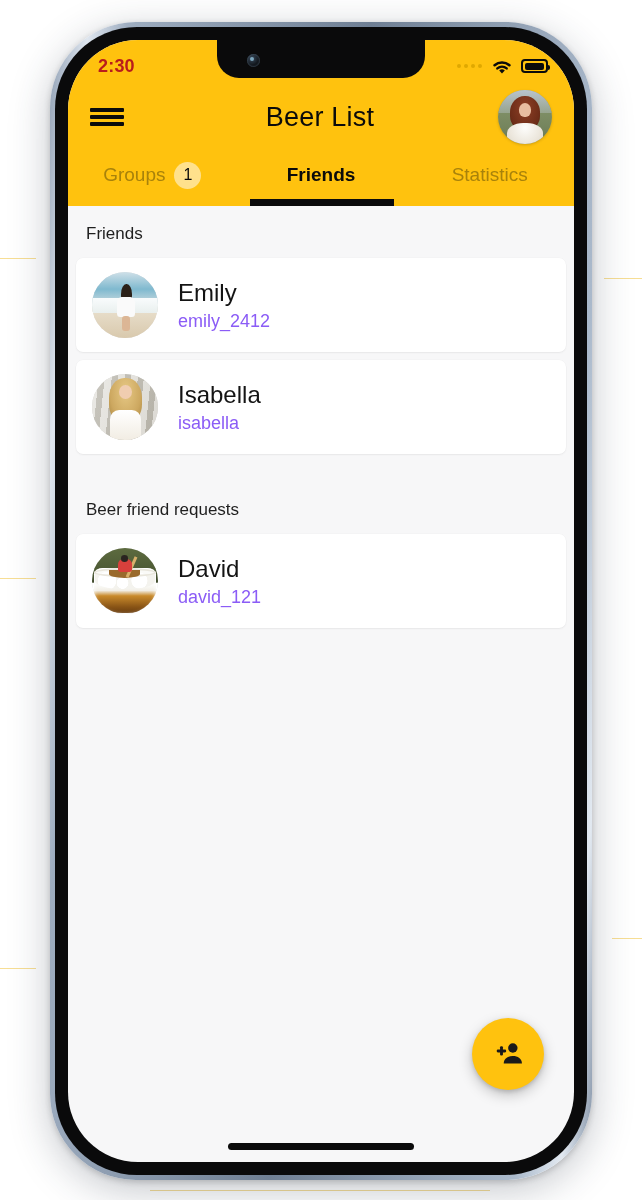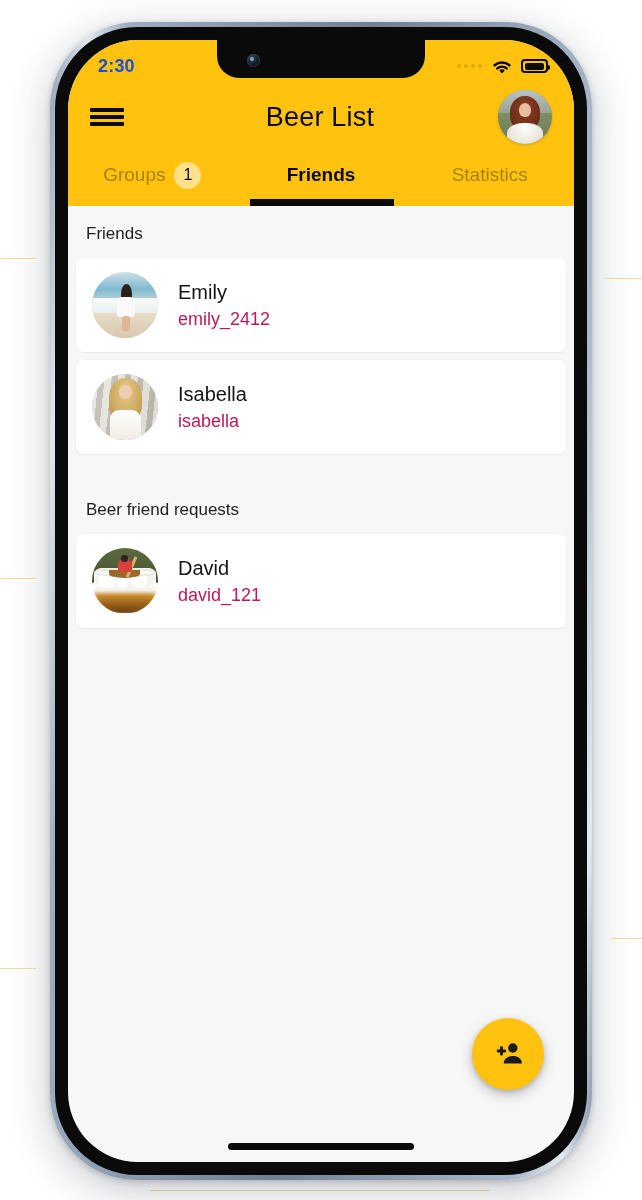--- a/index.html
+++ b/index.html
@@ -65,21 +65,21 @@
     background: rgba(150,200,225,.75);
   }
 
   
   .appbar { position: relative; background: #FFC20E; padding-top: 0; }
   .statusbar {
     height: 44px; display: flex; align-items: center;
     justify-content: space-between; padding: 8px 26px 0 30px;
     position: relative; z-index: 10;
   }
-  .clock { font-size: 18px; font-weight: 700; color: #1d4ed8; letter-spacing: .2px; }
+  .clock { font-size: 18px; font-weight: 700; color: #b91c1c; letter-spacing: .2px; }
   .status-right { display:flex; align-items:center; gap:9px; }
   .sig-dots { display:flex; gap:3px; align-items:flex-end; }
   .sig-dots i { width:4px; height:4px; border-radius:50%; background:#e0a800; display:block; }
 
   .wifi { width: 21px; height: 15px; position: relative; }
   .batt { width: 27px; height: 14px; border: 2px solid #0b0b0b; border-radius: 4px; position: relative; }
   .batt::after { content:""; position:absolute; right:-4px; top:4px; width:2px; height:5px;
                  background:#0b0b0b; border-radius:0 2px 2px 0; }
   .batt i { position:absolute; left:1.5px; top:1.5px; bottom:1.5px; width: 19.5px; background:#0b0b0b; border-radius:2px; display:block; }
 
@@ -226,22 +226,22 @@
   .card {
     background:#fff; margin: 0 8px 8px 8px; border-radius: 7px;
     display:flex; align-items:center; padding: 14px 16px;
     box-shadow: 0 1px 2px rgba(0,0,0,.055), 0 0 0 .5px rgba(0,0,0,.025);
   }
   .card-avatar {
     width: 66px; height: 66px; border-radius:50%; overflow:hidden;
     position:relative; flex: 0 0 66px; background:#ddd;
   }
   .card-text { margin-left: 20px; }
-  .card-name { font-size: 20px; color:#141414; line-height:1.22; }
-  .card-user { font-size: 18px; color:#be185d; margin-top: 4px; }
+  .card-name { font-size: 24px; color:#141414; line-height:1.22; }
+  .card-user { font-size: 18px; color:#8b5cf6; margin-top: 4px; }
 
   .spacer-sm { height: 20px; }
 
   
   .fab {
     position:absolute; right: 30px; bottom: 72px;
     width: 72px; height: 72px; border-radius:50%;
     background:#FFC20E; cursor:pointer;
     box-shadow: 0 5px 14px rgba(0,0,0,.22), 0 2px 4px rgba(0,0,0,.14);
     display:flex; align-items:center; justify-content:center; z-index: 30;

